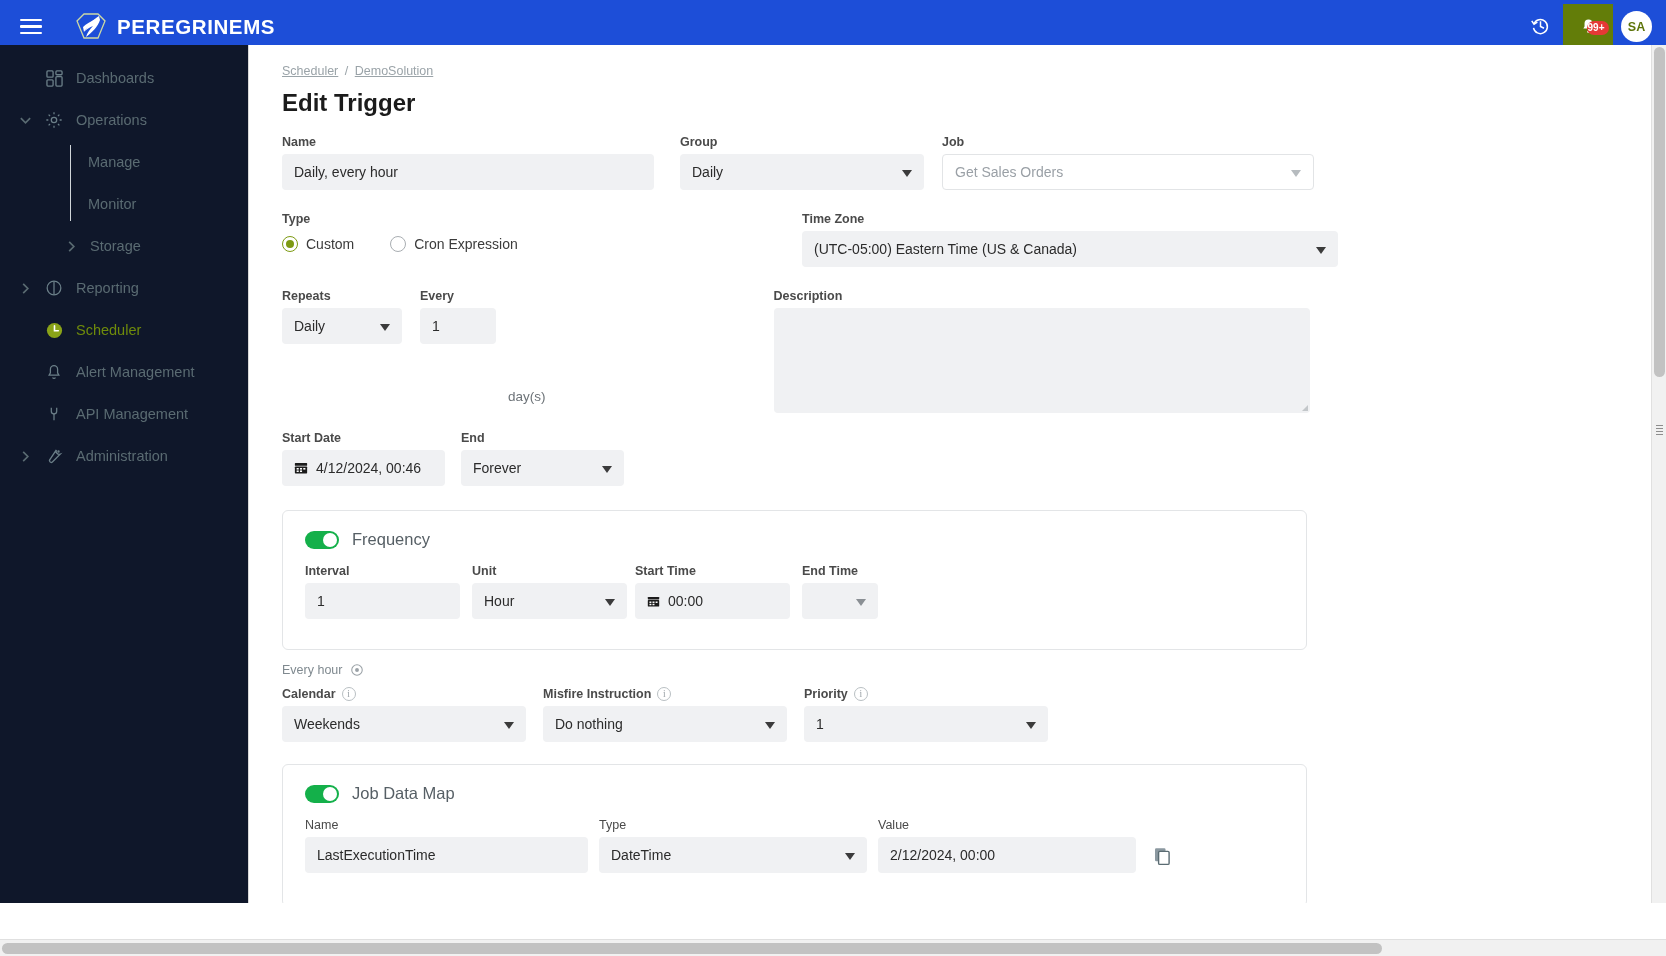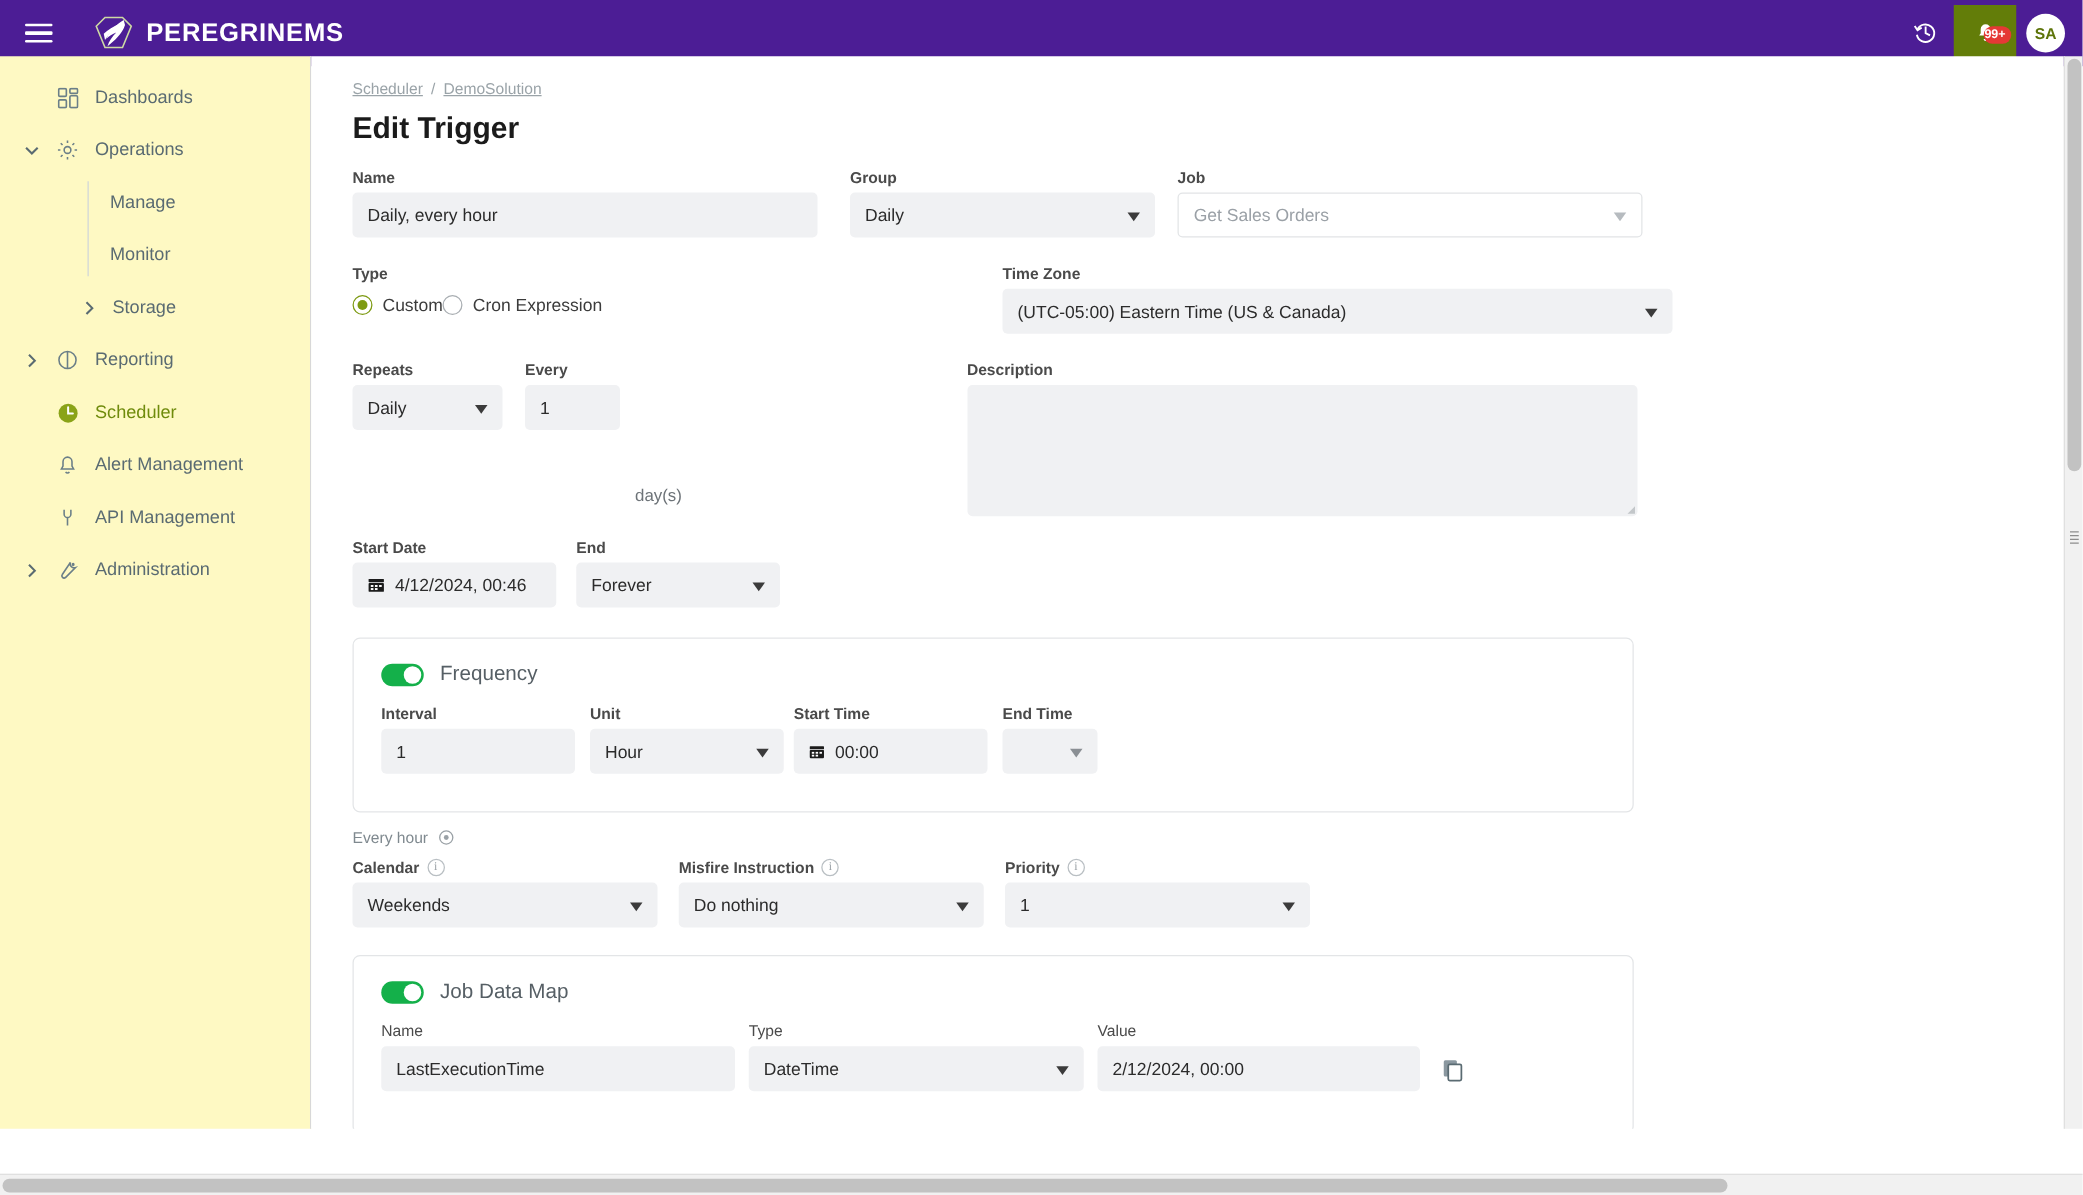--- a/index.html
+++ b/index.html
@@ -7,21 +7,21 @@
   body {
     width: 1666px; height: 956px;
     font-family: "Liberation Sans", sans-serif;
     background: #ffffff;
     overflow: hidden;
     position: relative;
   }
   
   .topbar {
     position: absolute; left: 0; top: 0; width: 1666px; height: 53px;
-    background: #4c1d95;
+    background: #1d4ed8;
     display: flex; align-items: center;
   }
   .hamburger {
     width: 46px; height: 45px; display: flex; flex-direction: column;
     align-items: center; justify-content: center; gap: 4px; cursor: pointer;
     margin-left: 8px;
   }
   .hamburger span { display: block; width: 22px; height: 2.5px; background: #fff; border-radius: 1px; }
   .brand { display: flex; align-items: center; gap: 9px; margin-left: 20px; }
   .brand-mark { width: 34px; height: 34px; position: relative; }
@@ -44,21 +44,21 @@
   }
   .avatar {
     width: 31px; height: 31px; border-radius: 50%; background: #fff;
     color: #5d7409; font-size: 12.5px; font-weight: bold;
     display: flex; align-items: center; justify-content: center;
     margin: 0 14px 0 8px; cursor: pointer;
   }
   
   .sidebar {
     position: absolute; left: 0; top: 45px; width: 249px; height: 858px;
-    background: #fef9c3; border-right: 1px solid #d8d8d8;
+    background: #0f172a; border-right: 1px solid #d8d8d8;
     padding-top: 12px;
   }
   .nav-item {
     display: flex; align-items: center; height: 42px; cursor: pointer;
     font-size: 14.5px; color: #5a6b72; padding-left: 12px;
   }
   .nav-caret {
     width: 26px; display: flex; align-items: center; justify-content: center;
     color: #5a6b72; font-size: 12px;
   }
@@ -126,21 +126,21 @@
   }
   .toggle {
     width: 34px; height: 18px; border-radius: 10px; background: #14b04a;
     position: relative; cursor: pointer; flex: 0 0 auto;
   }
   .toggle .knob {
     position: absolute; width: 14px; height: 14px; border-radius: 50%;
     background: #fff; top: 2px; right: 2px;
   }
   .panel-title { font-size: 16.5px; color: #565f65; }
-  .radio-row { display: flex; align-items: center; }
+  .radio-row { display: flex; align-items: center; gap: 36px; }
   .radio { display: flex; align-items: center; gap: 8px; cursor: pointer; font-size: 14px; color: #3b3b3b; }
   .radio .dot {
     width: 16px; height: 16px; border-radius: 50%; border: 1.7px solid #a9aeb2;
     display: flex; align-items: center; justify-content: center;
   }
   .radio.on .dot { border-color: #7d9a12; }
   .radio.on .dot:after {
     content: ""; width: 8px; height: 8px; border-radius: 50%; background: #7d9a12;
   }
   .textarea {

